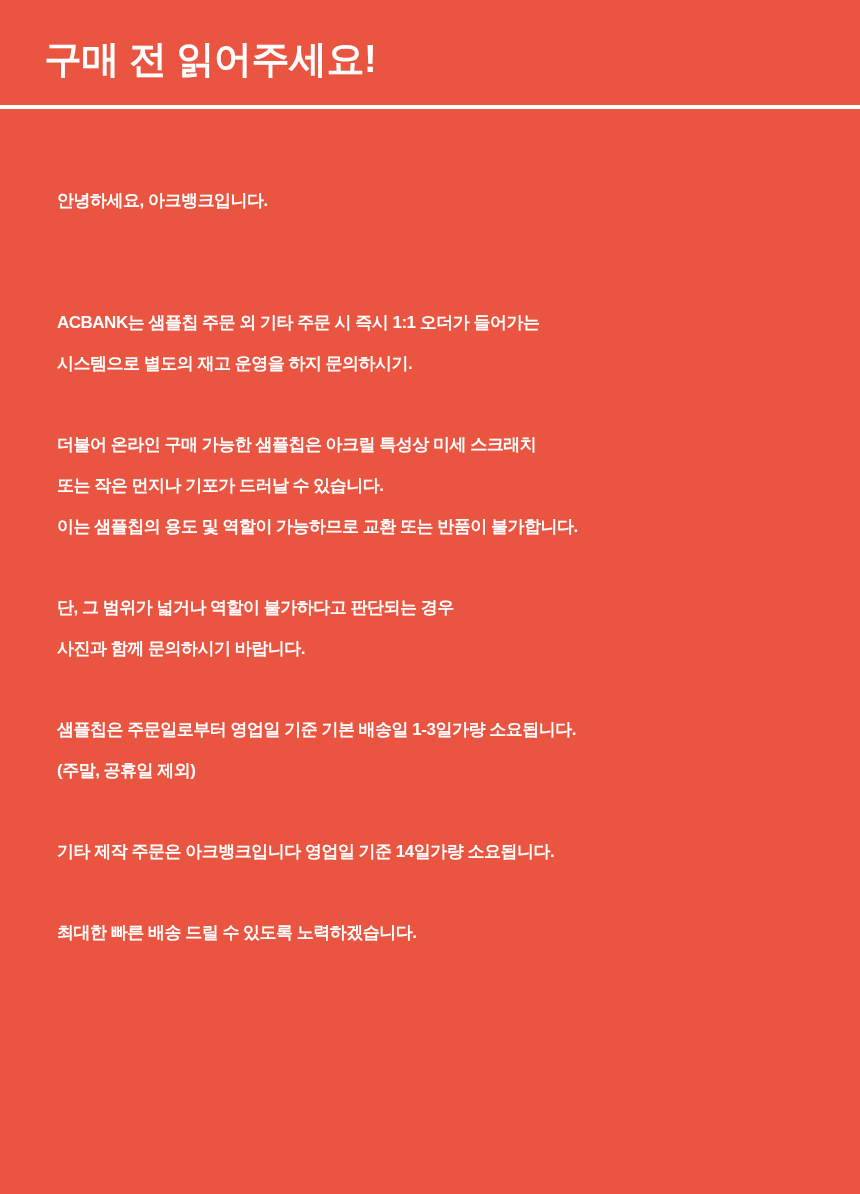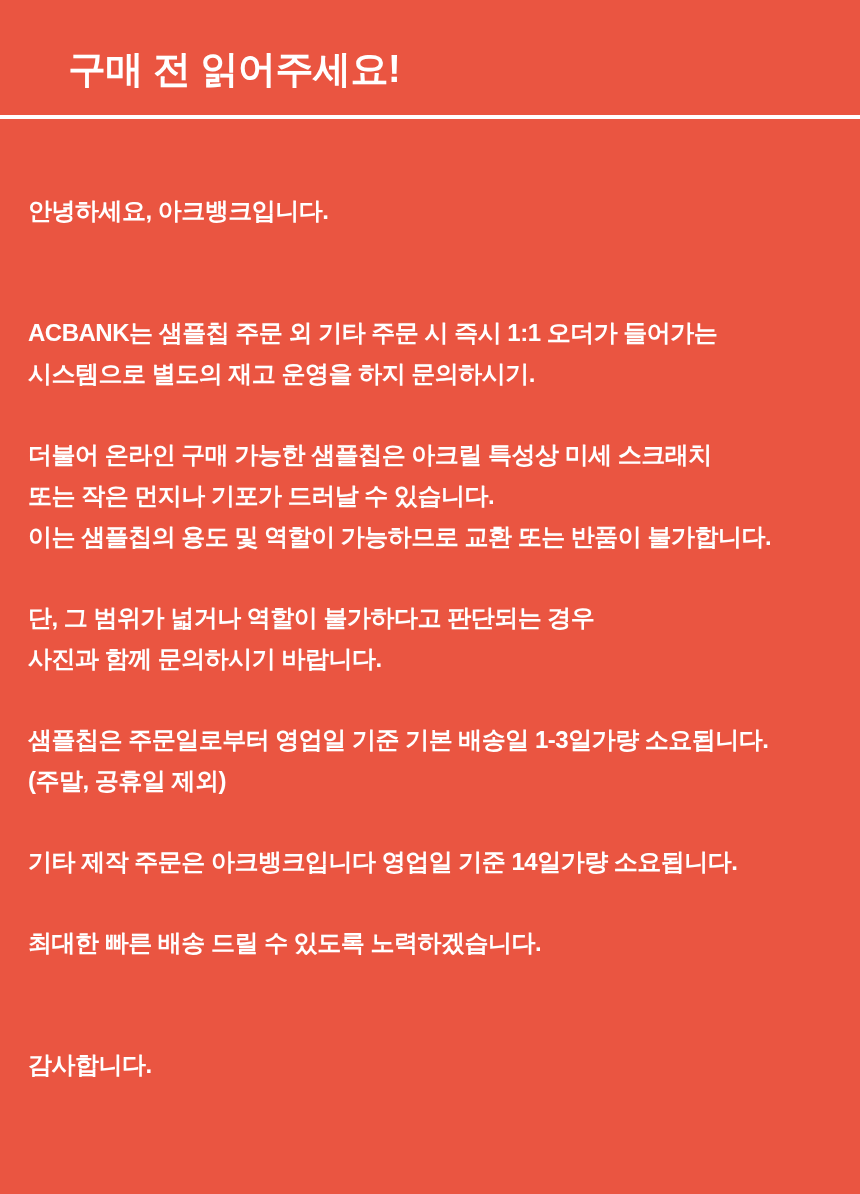--- a/index.html
+++ b/index.html
@@ -15,37 +15,37 @@
   }
   .page {
     position: relative;
     width: 860px;
     height: 1194px;
     background: var(--bg);
     color: var(--fg);
     overflow: hidden;
   }
   .title {
-    margin: 0 68px;
-    padding-top: 46px;
+    margin: 0 44px;
+    padding-top: 36px;
     font-size: 38px;
     line-height: 46px;
     font-weight: 800;
     letter-spacing: -0.5px;
     color: var(--fg);
   }
   .divider {
     margin-top: 23px;
     width: 100%;
     height: 4px;
     background: var(--fg);
   }
   .content {
-    margin: 71px 60px 0 28px;
-    font-size: 24px;
+    margin: 71px 60px 0 57px;
+    font-size: 17px;
     font-weight: 700;
     letter-spacing: -0.5px;
     color: var(--fg);
   }
   .para { margin: 0 0 40px 0; }
   .para.gap-xl { margin-bottom: 81px; }
   .line {
     display: block;
     line-height: 41px;
     white-space: nowrap;
@@ -88,18 +88,15 @@
     </p>
 
     <p class="para">
       <span class="line">기타 제작 주문은 아크뱅크입니다 영업일 기준 14일가량 소요됩니다.</span>
     </p>
 
     <p class="para gap-xl">
       <span class="line">최대한 빠른 배송 드릴 수 있도록 노력하겠습니다.</span>
     </p>
 
-    <p class="para">
-      <span class="line">감사합니다.</span>
-    </p>
 
   </div>
 </div>
 
 </body></html>

